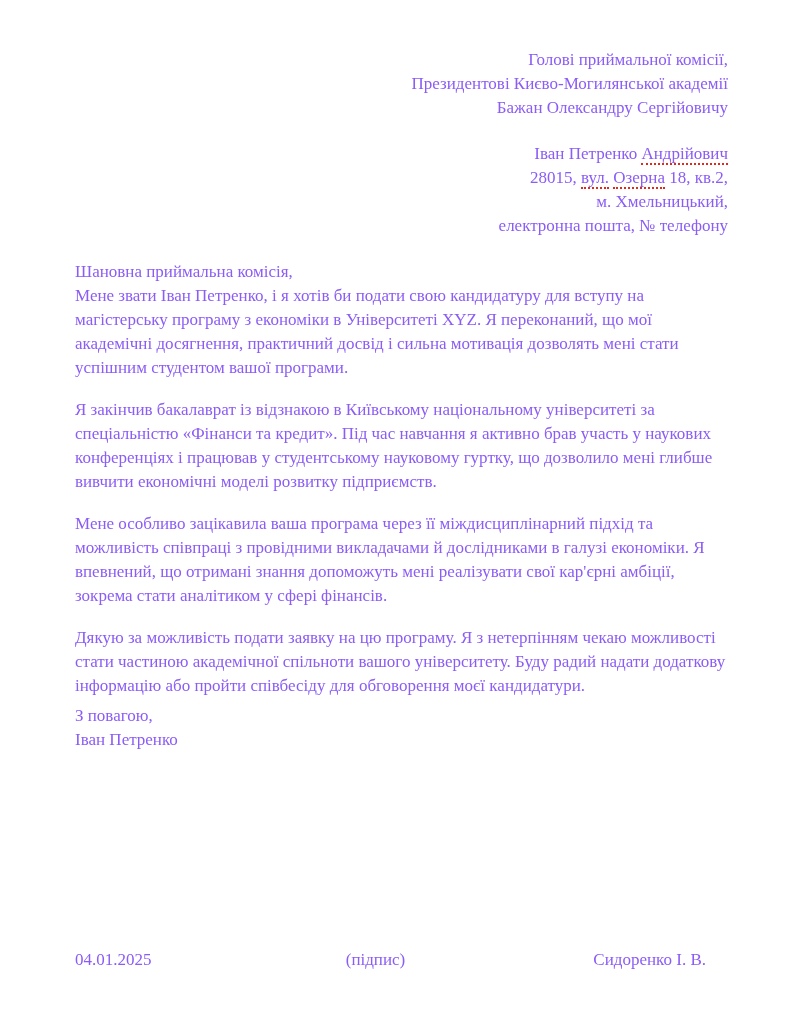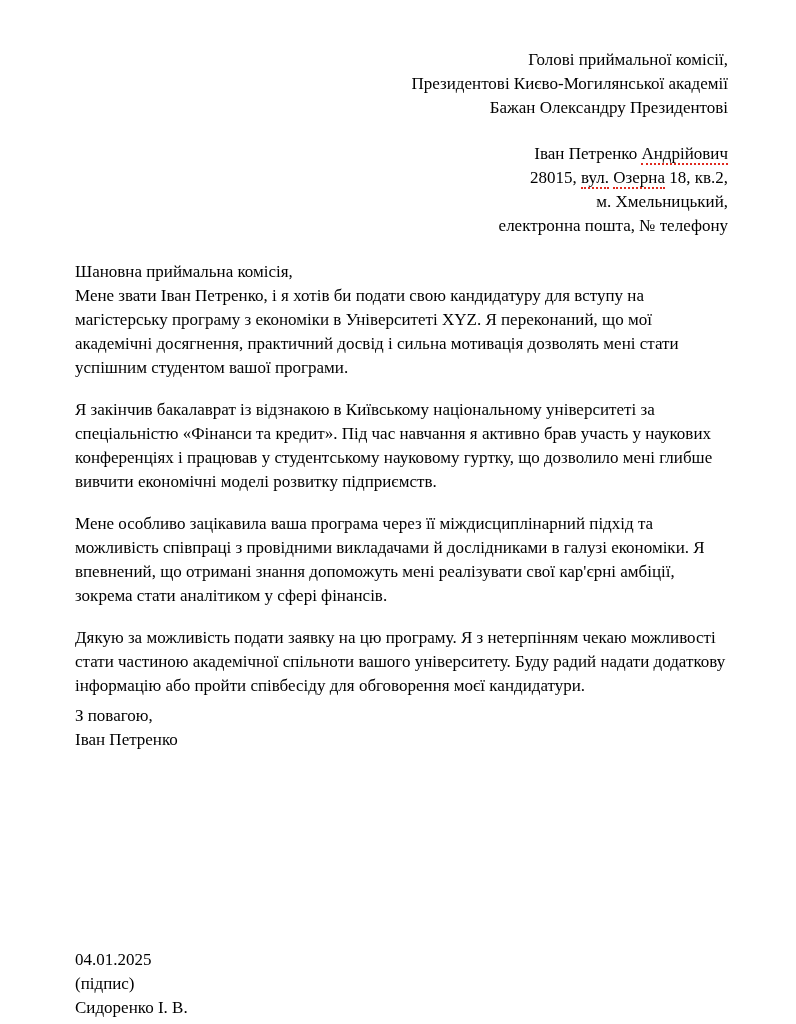--- a/index.html
+++ b/index.html
@@ -6,21 +6,21 @@
     margin: 0;
     padding: 0;
     background: #ffffff;
   }
   .page {
     position: relative;
     width: 796px;
     height: 1024px;
     box-sizing: border-box;
     background: #ffffff;
-    color: #000000;
+    color: #8b5cf6;
     font-family: "Liberation Serif", "DejaVu Serif", serif;
     font-size: 17px;
     line-height: 24px;
     padding: 48px 68px 0 75px;
     overflow: hidden;
   }
   .addressee-block {
     text-align: right;
   }
   .sender-block {
@@ -51,35 +51,34 @@
   .closing-block {
     margin-top: 6px;
   }
   .footer-row {
     position: absolute;
     left: 75px;
     right: 68px;
     top: 948px;
     display: flex;
     align-items: baseline;
-    flex-direction: column;
   }
   .footer-date  { flex: 1; text-align: left; }
   .footer-sign  { flex: 1; text-align: center; padding-right: 30px; }
   .footer-name  { flex: 1; text-align: right; padding-right: 22px; }
 </style>
 </head>
 <body style="background: rgb(255, 255, 255);">
 
 <div class="page">
 
   <div class="addressee-block">
     <div>Голові приймальної комісії,</div>
     <div>Президентові Києво-Могилянської академії</div>
-    <div>Бажан Олександру Президентові</div>
+    <div>Бажан Олександру Сергійовичу</div>
   </div>
 
   <div class="sender-block">
     <div><span>Іван Петренко </span><span class="misspelled">Андрійович</span></div>
     <div><span>28015, </span><span class="misspelled">вул.</span><span> </span><span class="misspelled">Озерна</span><span> 18, кв.2,</span></div>
     <div>м. Хмельницький,</div>
     <div>електронна пошта, № телефону</div>
   </div>
 
 

